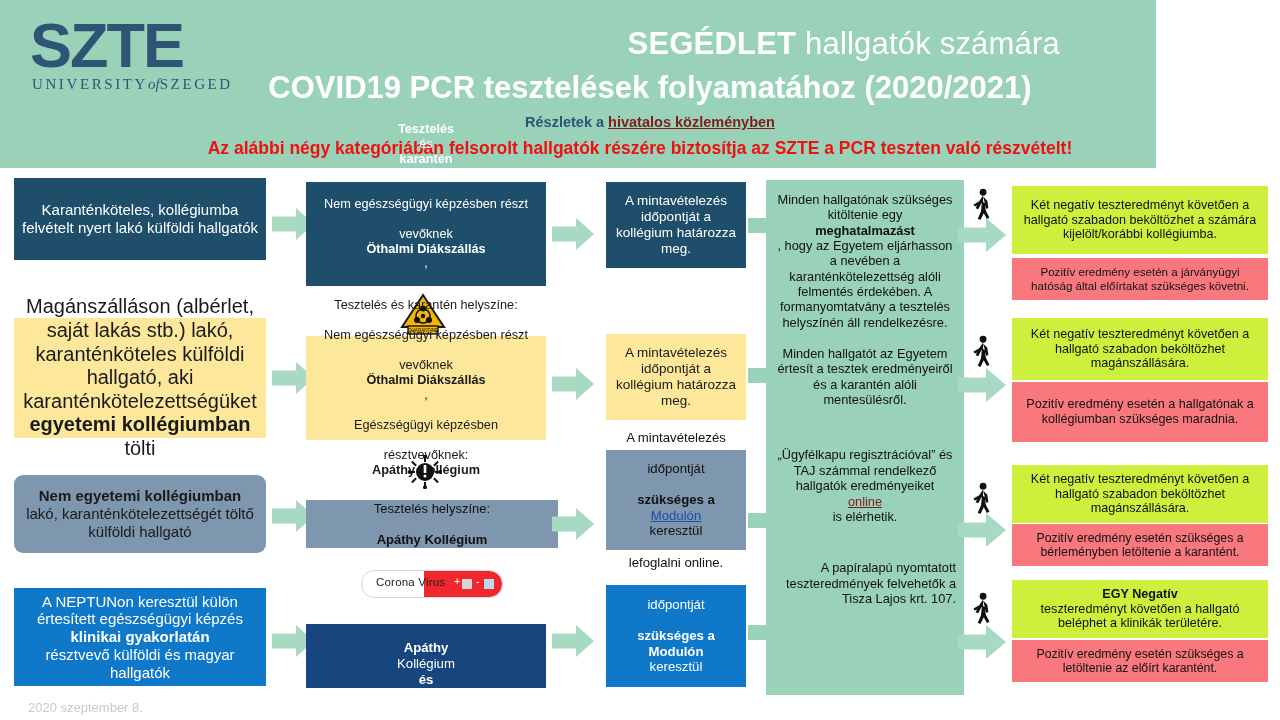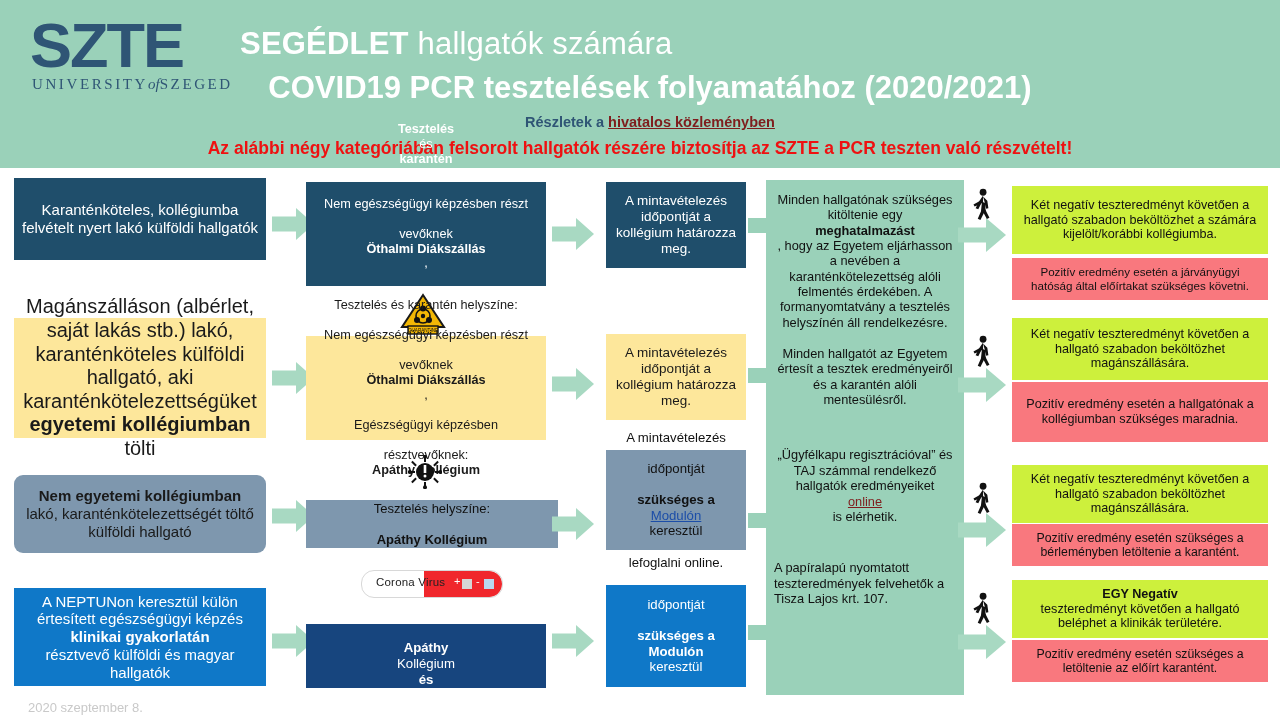--- a/index.html
+++ b/index.html
@@ -5,40 +5,40 @@
   html,body{margin:0;padding:0;}
   body{
     width:1280px;height:720px;
     background:#ffffff;
     font-family:"Liberation Sans", sans-serif;
     overflow:hidden;
     position:relative;
   }
   
   .header{
-    position:absolute;left:0;top:0;width:1280px;height:168px;
+    position:absolute;left:0;top:0;width:1156px;height:168px;
     background:#9ad1b9;
   }
   .logo{
     position:absolute;left:30px;top:14px;width:195px;height:80px;
   }
   .logo-main{
     font-size:63px;font-weight:bold;color:#2f5575;letter-spacing:-2px;
     line-height:62px;font-family:"Liberation Sans", sans-serif;
     position:absolute;left:0;top:0;
   }
   .logo-sub{
     position:absolute;left:2px;top:62px;
     font-size:15px;color:#2f5575;letter-spacing:2.6px;
     font-family:"Liberation Serif", serif;
   }
   .logo-sub i{font-style:italic;letter-spacing:0px;}
   .title-1{
     position:absolute;left:240px;top:26px;width:820px;
-    text-align:left;color:#ffffff;font-size:31px;font-weight:bold;
+    text-align:right;color:#ffffff;font-size:31px;font-weight:bold;
     letter-spacing:0.2px;
   }
   .title-1 .light{font-weight:normal;}
   .title-2{
     position:absolute;left:240px;top:70px;width:820px;
     text-align:center;color:#ffffff;font-size:31px;font-weight:bold;
   }
   .subtitle{
     position:absolute;left:240px;top:114px;width:820px;
     text-align:center;color:#2f5575;font-size:14.5px;font-weight:bold;
@@ -167,21 +167,21 @@
 </div>
 
 <div class="box green" style="left:766px;top:180px;width:198px;height:515px;display:block;padding:12px 8px 0 8px;font-size:12.8px;line-height:1.2;">
   <div style="text-align:center;">
     <span>Minden hallgatónak szükséges kitöltenie egy </span><b>meghatalmazást</b><span>, hogy az Egyetem eljárhasson a nevében a karanténkötelezettség alóli felmentés érdekében. A formanyomtatvány a tesztelés helyszínén  áll rendelkezésre.</span>
   </div>
   <div style="margin-top:16px;">Minden hallgatót az Egyetem értesít a tesztek eredményeiről és a karantén alóli mentesülésről.</div>
   <div style="text-align:center;margin-top:40px;">
     <span>„Ügyfélkapu regisztrációval” és TAJ számmal rendelkező hallgatók eredményeiket </span><a href="#" class="link">online</a><span> is elérhetik.</span>
   </div>
-  <div style="text-align:left;margin-top:36px;">A papíralapú nyomtatott teszteredmények felvehetők a Tisza Lajos krt. 107.</div>
+  <div style="text-align:right;margin-top:36px;">A papíralapú nyomtatott teszteredmények felvehetők a Tisza Lajos krt. 107.</div>
 </div>
 
 <div class="stub" style="left:748px;top:218px;width:22px;height:15px;"></div>
 <div class="stub" style="left:748px;top:368px;width:22px;height:15px;"></div>
 <div class="stub" style="left:748px;top:513px;width:22px;height:15px;"></div>
 <div class="stub" style="left:748px;top:625px;width:22px;height:15px;"></div>
 
 <div class="arrow" style="left:958px;top:218px;width:52px;height:34px;">
   <div class="shaft" style="width:30px;height:15px;"></div>
   <div class="head" style="left:28px;border-width:17px 0 17px 20px;"></div>

